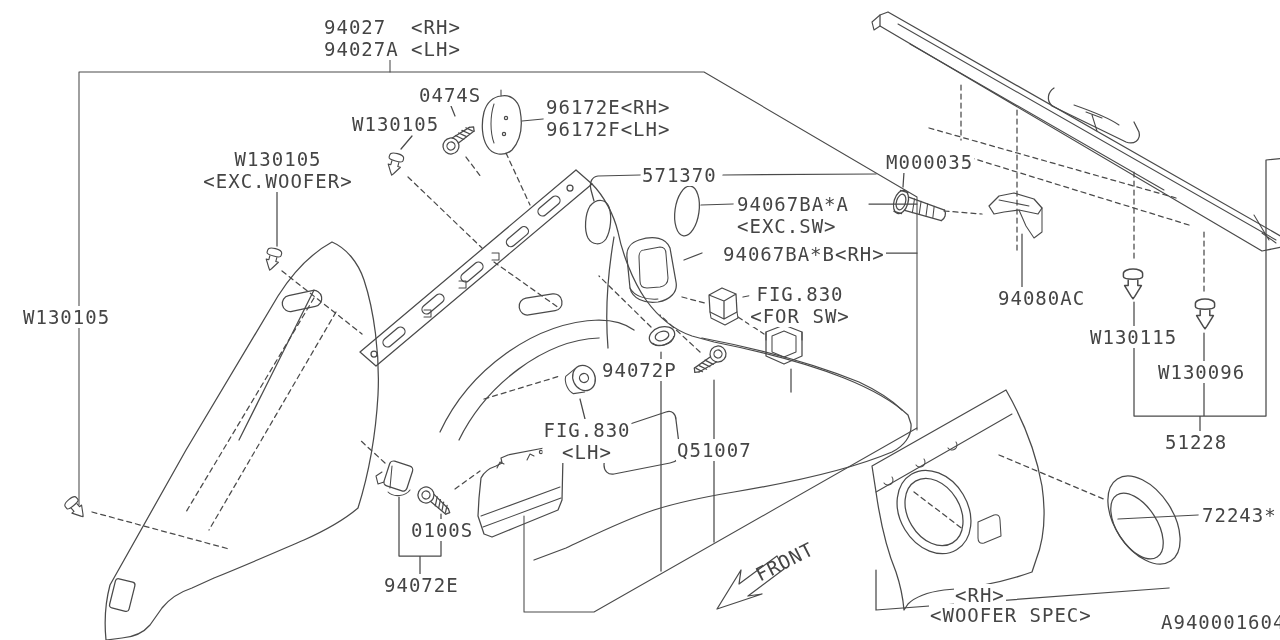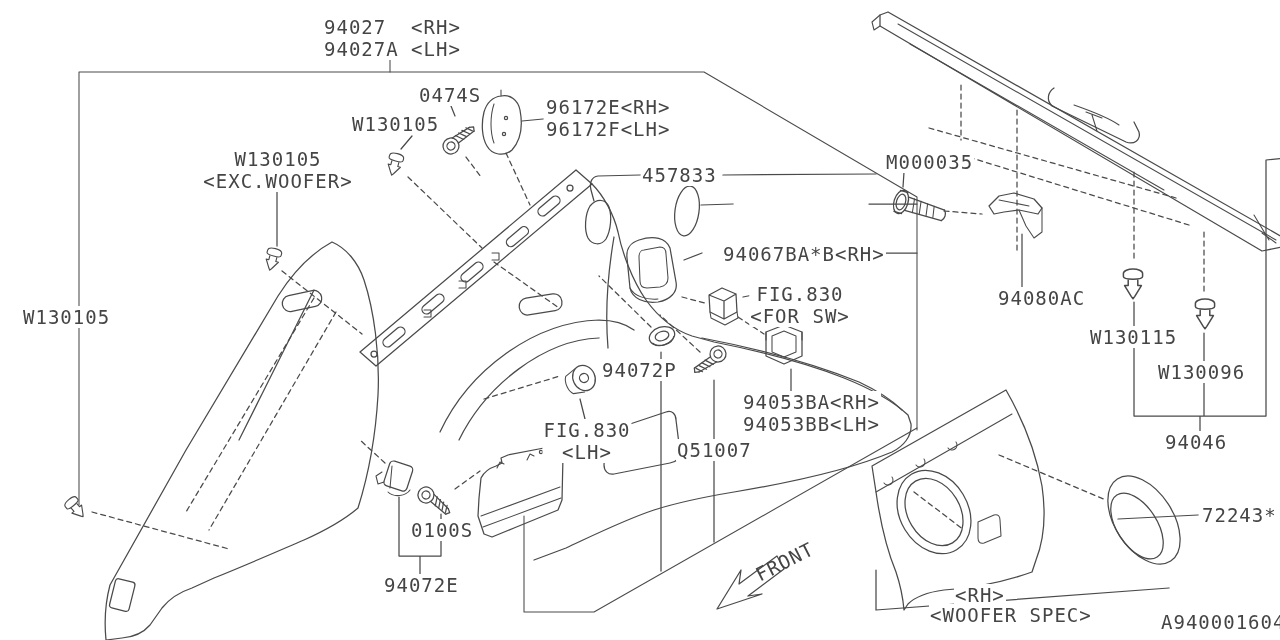--- a/index.html
+++ b/index.html
@@ -216,35 +216,35 @@
 
 <div class="lbl" style="left:309px;top:16px">94027  &lt;RH&gt;
 94027A &lt;LH&gt;</div>
 <div class="lbl" style="left:404px;top:84px">0474S</div>
 <div class="lbl" style="left:337px;top:113px">W130105</div>
 <div class="lbl" style="left:531px;top:96px">96172E&lt;RH&gt;
 96172F&lt;LH&gt;</div>
 <div class="lbl c" style="left:264px;top:148px">W130105
 &lt;EXC.WOOFER&gt;</div>
 <div class="lbl" style="left:8px;top:306px">W130105</div>
-<div class="lbl" style="left:627px;top:164px">457833</div>
+<div class="lbl" style="left:627px;top:164px">571370</div>
+<div class="lbl" style="left:722px;top:193px">94067BA*A
+&lt;EXC.SW&gt;</div>
 <div class="lbl" style="left:708px;top:243px">94067BA*B&lt;RH&gt;</div>
 <div class="lbl" style="left:871px;top:151px">M000035</div>
 <div class="lbl" style="left:983px;top:287px">94080AC</div>
 <div class="lbl" style="left:1075px;top:326px">W130115</div>
 <div class="lbl" style="left:1143px;top:361px">W130096</div>
-<div class="lbl" style="left:1150px;top:431px">94046</div>
+<div class="lbl" style="left:1150px;top:431px">51228</div>
 <div class="lbl c" style="left:786px;top:283px">FIG.830
 &lt;FOR SW&gt;</div>
 <div class="lbl c" style="left:573px;top:419px">FIG.830
 &lt;LH&gt;</div>
 <div class="lbl" style="left:587px;top:359px">94072P</div>
 <div class="lbl" style="left:662px;top:439px">Q51007</div>
-<div class="lbl" style="left:728px;top:391px">94053BA&lt;RH&gt;
-94053BB&lt;LH&gt;</div>
 <div class="lbl" style="left:396px;top:519px">0100S</div>
 <div class="lbl" style="left:369px;top:574px">94072E</div>
 <div class="lbl rot" style="left:742px;top:565px">FRONT</div>
 <div class="lbl" style="left:940px;top:584px">&lt;RH&gt;</div>
 <div class="lbl" style="left:915px;top:604px">&lt;WOOFER SPEC&gt;</div>
 <div class="lbl" style="left:1187px;top:504px">72243*</div>
 <div class="lbl" style="left:1146px;top:611px">A940001604</div>
 
 </div>
 

